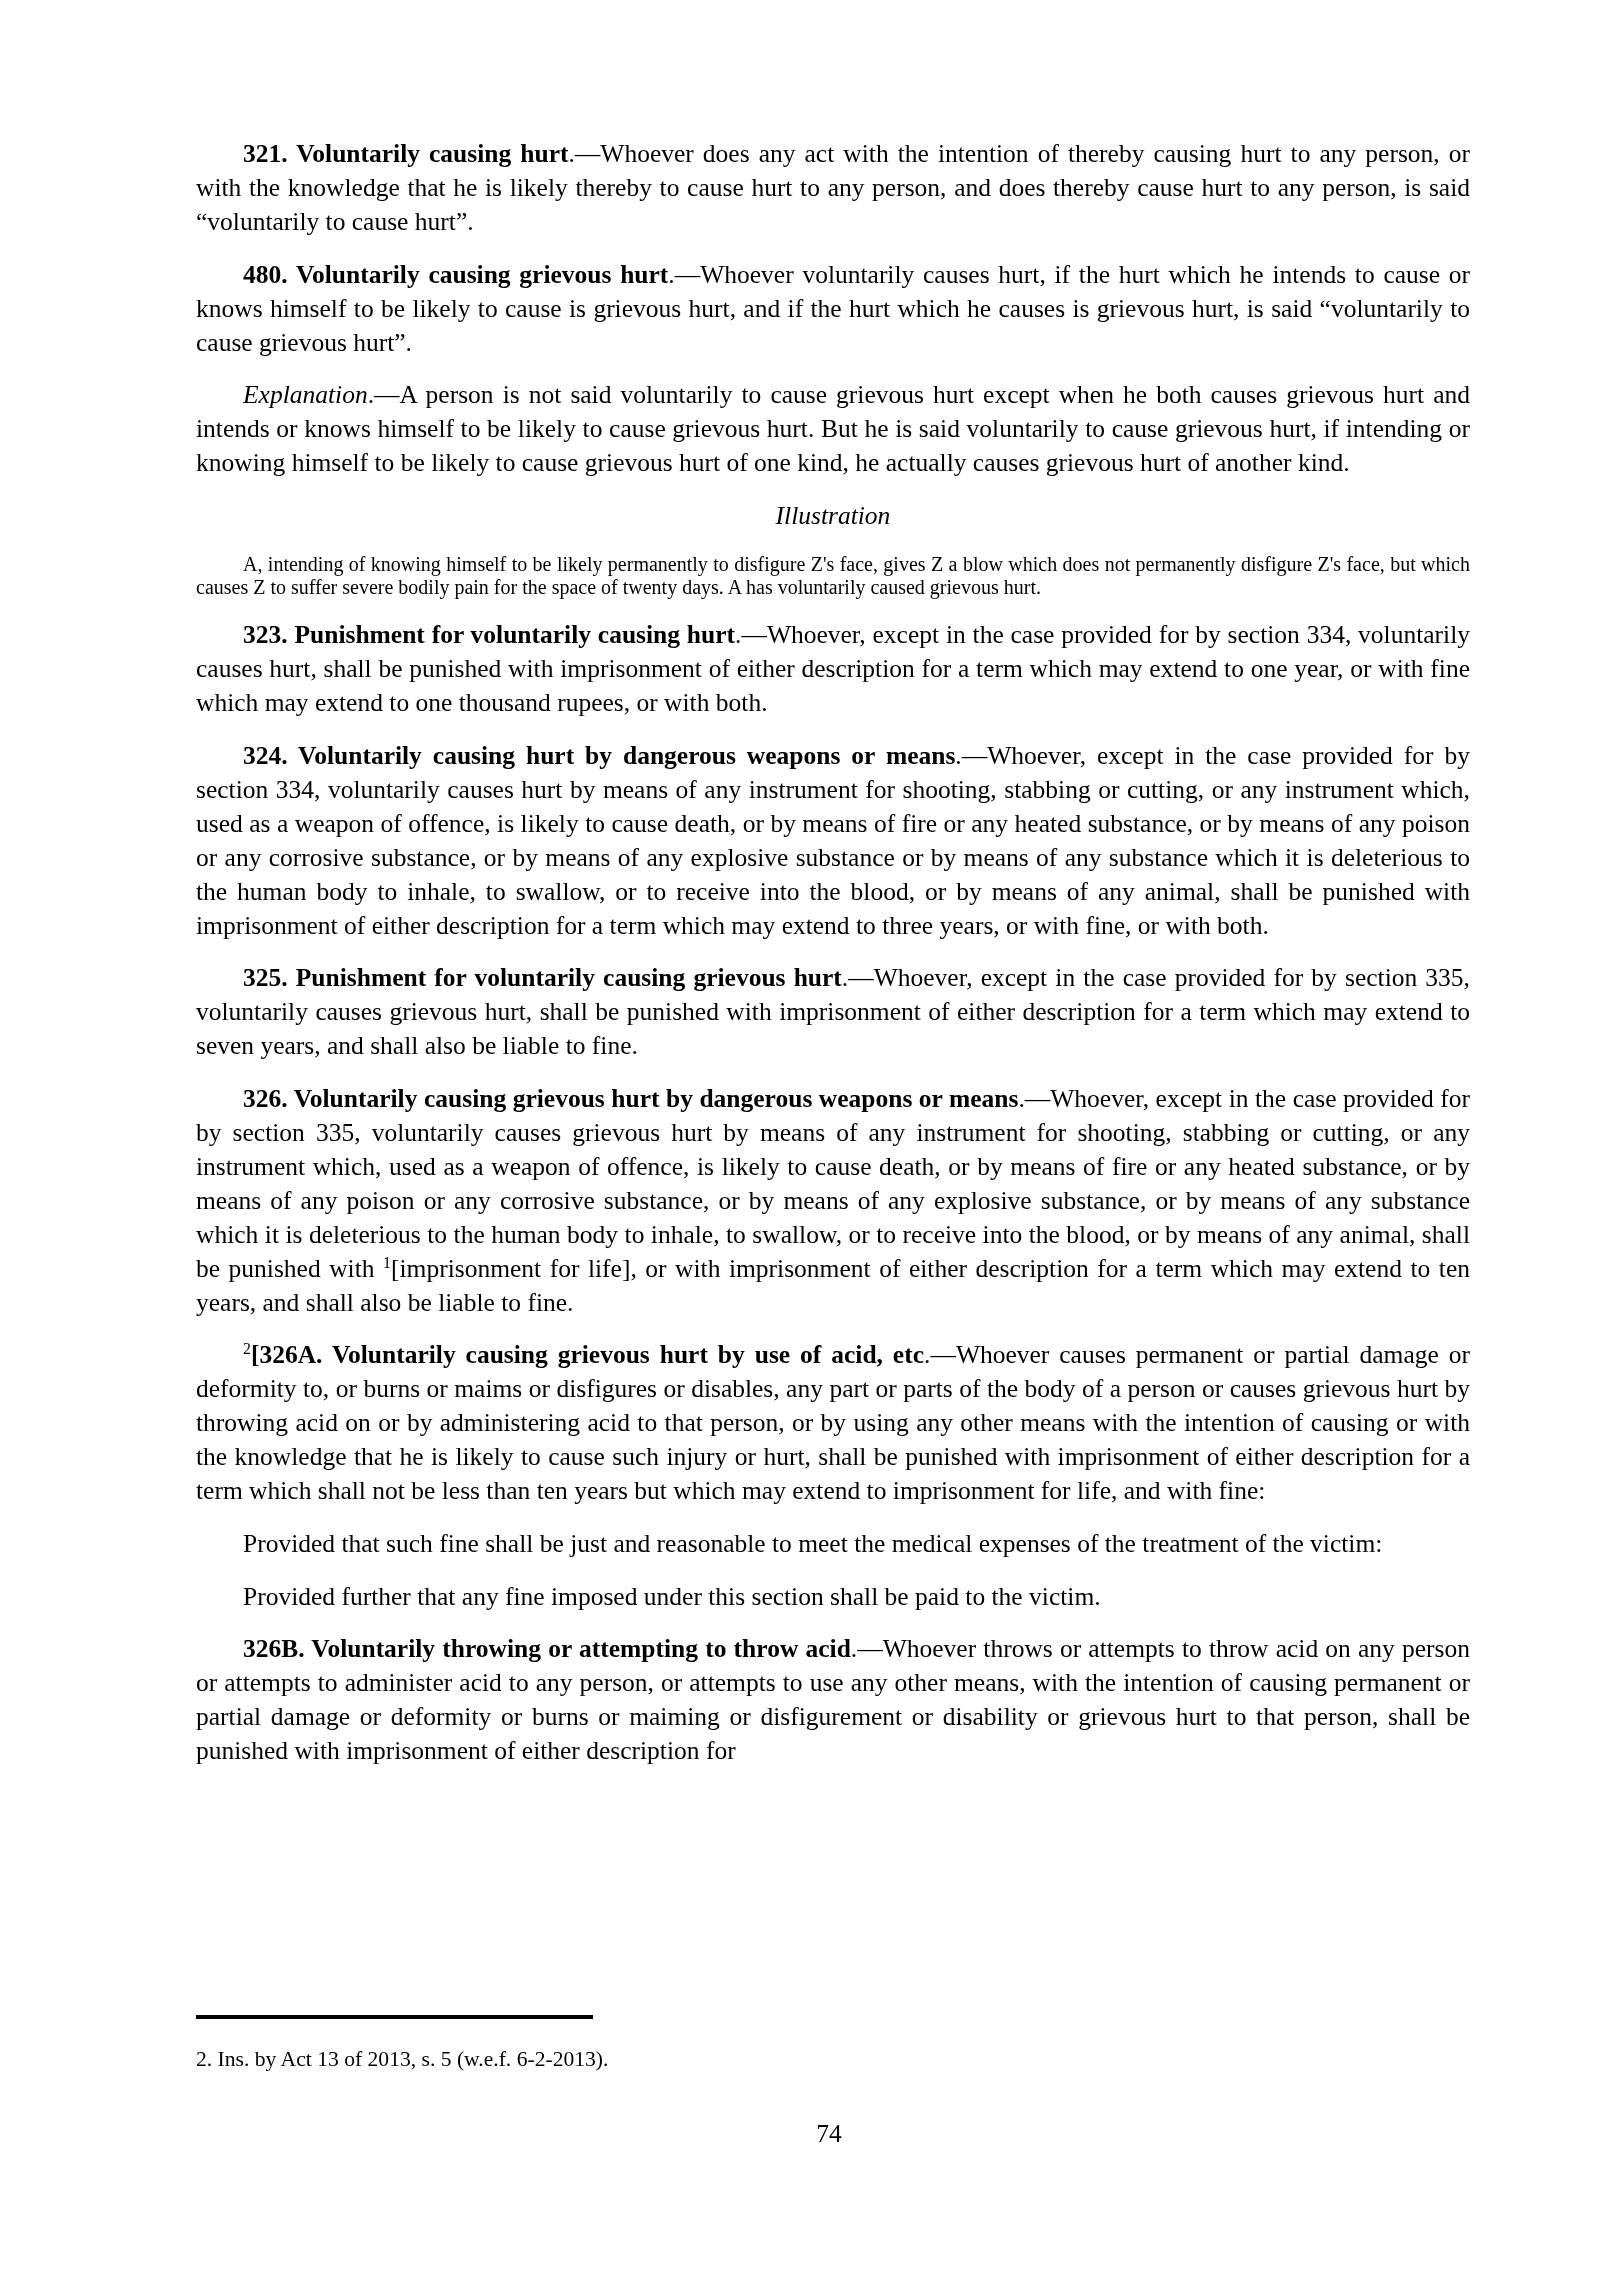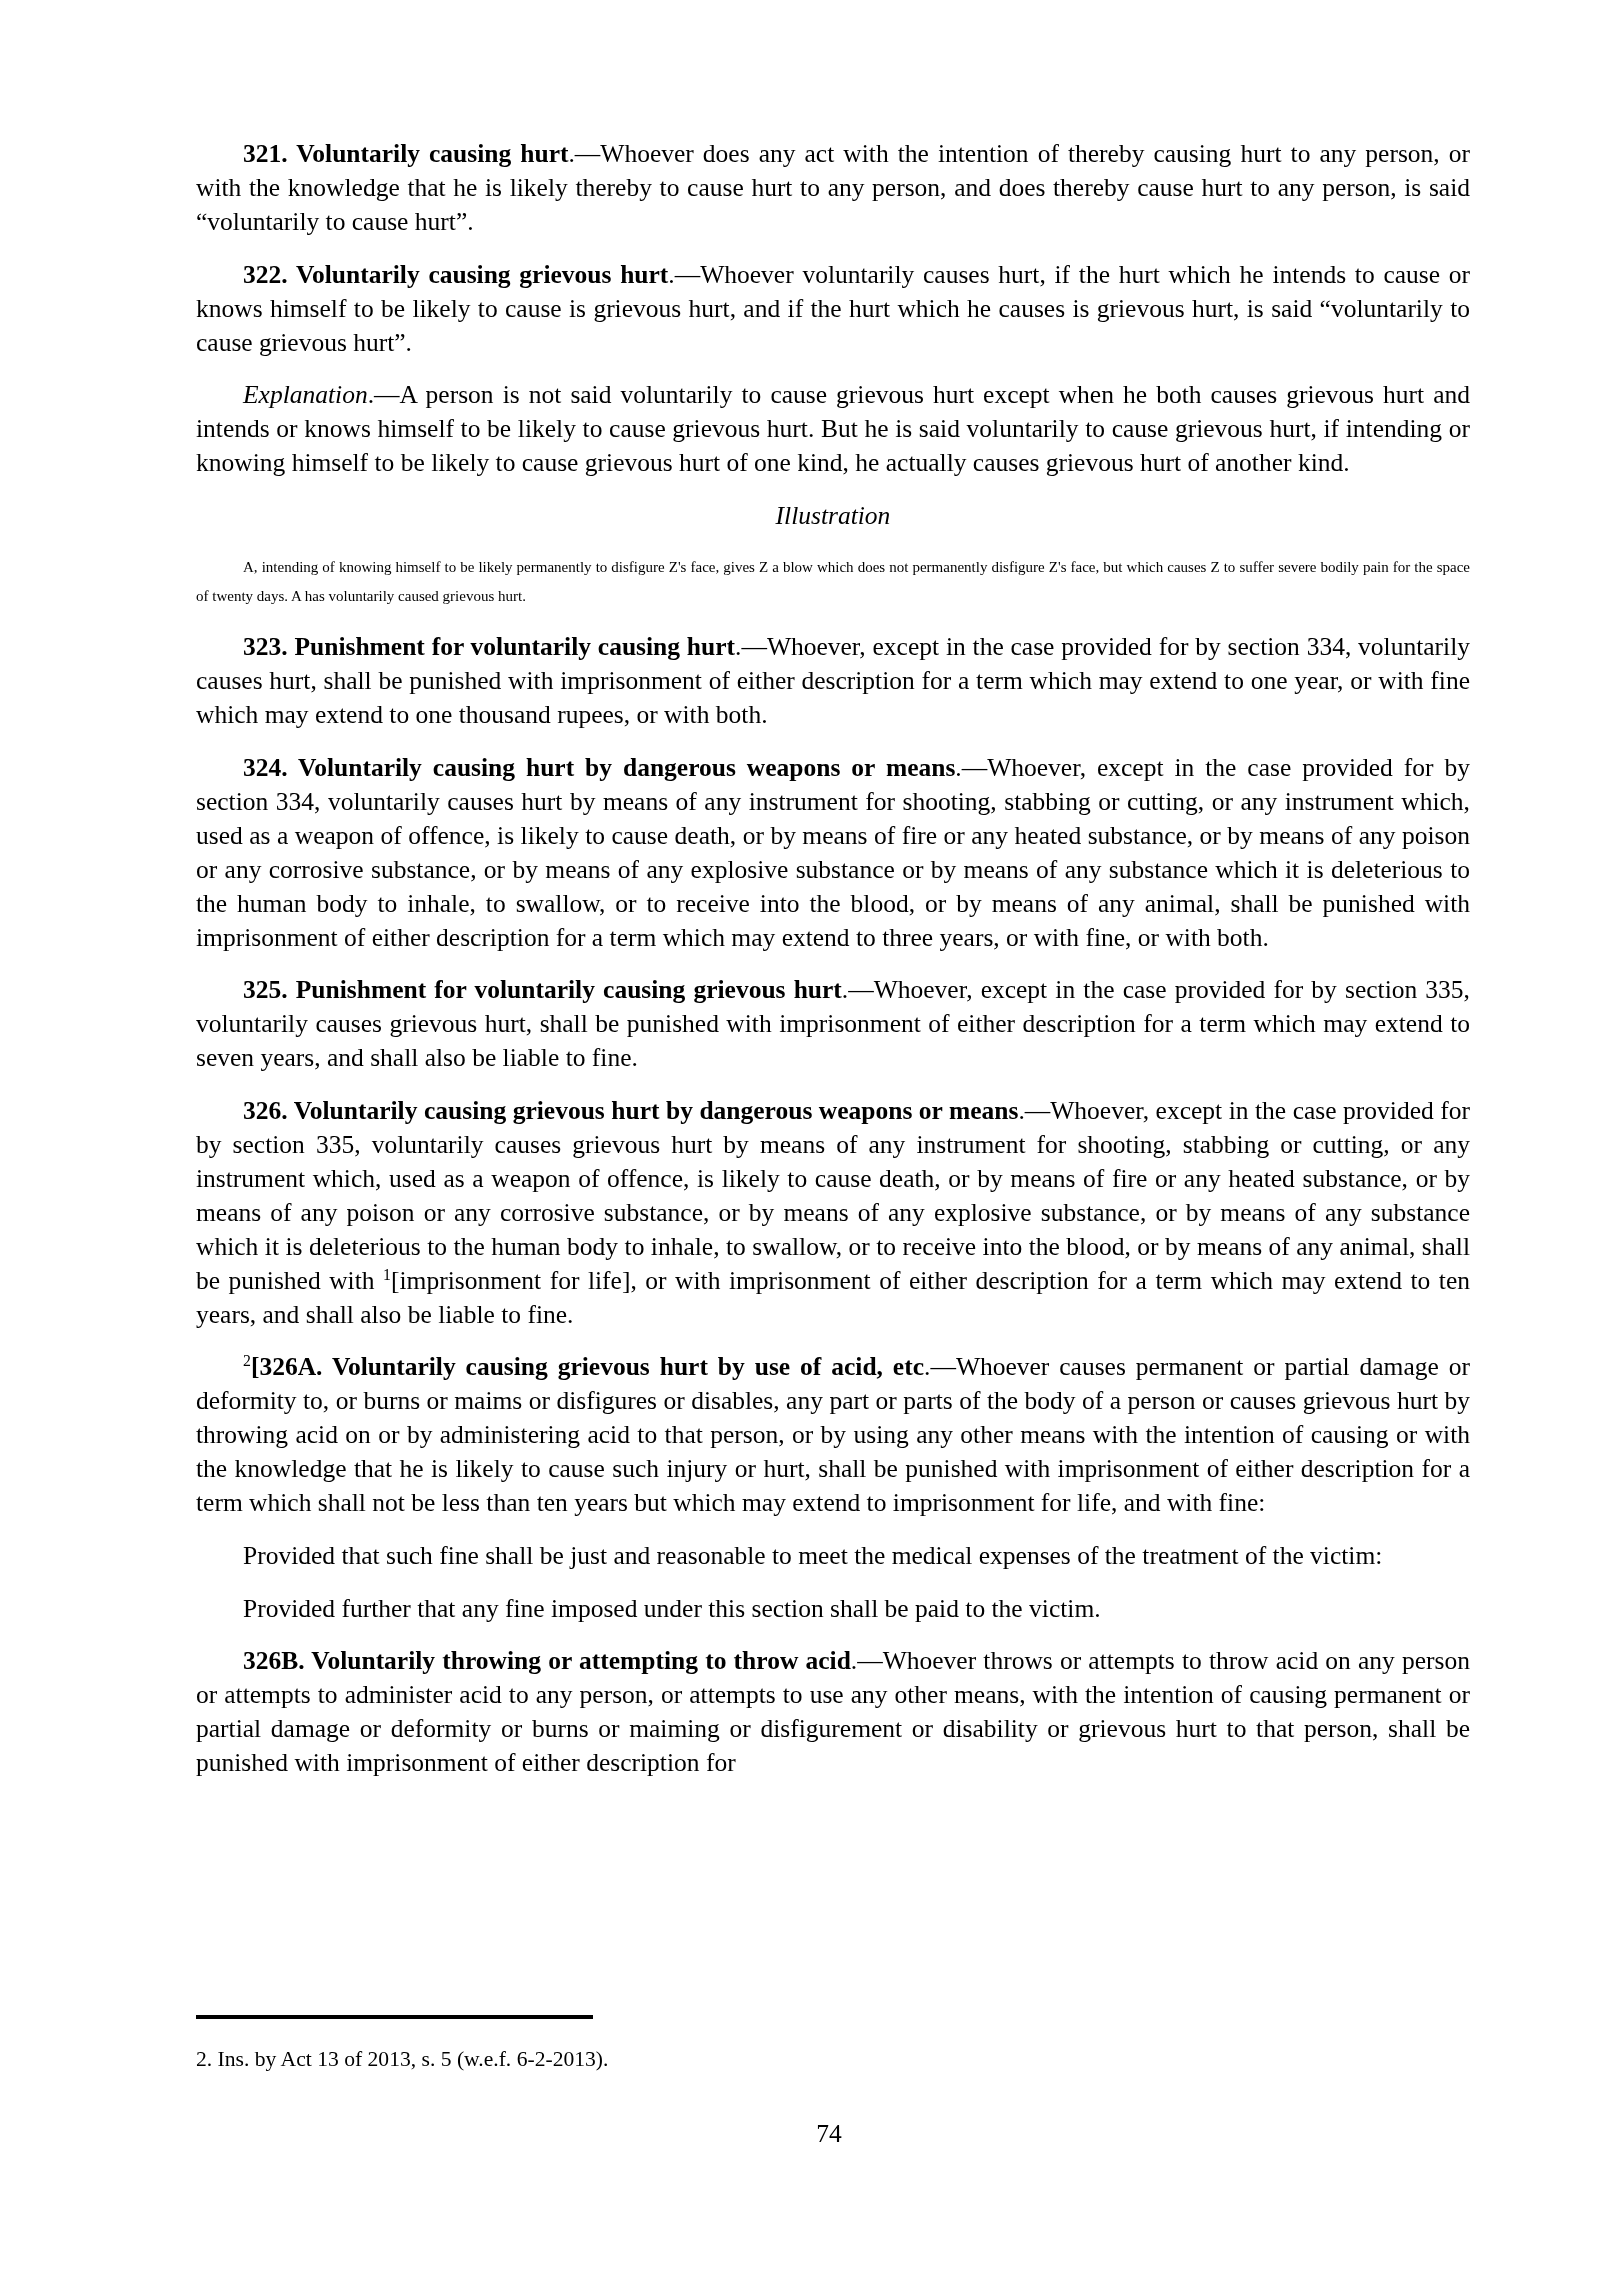--- a/index.html
+++ b/index.html
@@ -30,22 +30,22 @@
     text-indent: 47px;
     color: #000000;
   }
   .para.center-italic {
     text-align: center;
     text-indent: 0;
     font-style: italic;
     margin: 5.9px 0 20.6px 0;
   }
   .para.small {
-    font-size: 15px;
-    line-height: 29px;
+    font-size: 20px;
+    line-height: 23px;
   }
   .run-b { font-weight: bold; }
   .run-i { font-style: italic; text-align: center; }
   sup.fnref {
     font-size: 0.62em;
     line-height: 0;
     vertical-align: super;
   }
   .footnote-block {
     position: absolute;
@@ -74,21 +74,21 @@
     font-size: 25.5px;
   }
 </style>
 </head>
 <body>
 
 <div class="page">
 
   <main class="content">
       <p class="para body"><span class="run-b">321. Voluntarily causing hurt</span><span>.—Whoever does any act with the intention of thereby causing hurt to any person, or with the knowledge that he is likely thereby to cause hurt to any person, and does thereby cause hurt to any person, is said “voluntarily to cause hurt”.</span></p>
-      <p class="para body"><span class="run-b">322. Voluntarily causing grievous hurt</span><span>.—Whoever voluntarily causes hurt, if the hurt which he intends to cause or knows himself to be likely to cause is grievous hurt, and if the hurt which he causes is grievous hurt, is said “voluntarily to cause grievous hurt”.</span></p>
+      <p class="para body"><span class="run-b">480. Voluntarily causing grievous hurt</span><span>.—Whoever voluntarily causes hurt, if the hurt which he intends to cause or knows himself to be likely to cause is grievous hurt, and if the hurt which he causes is grievous hurt, is said “voluntarily to cause grievous hurt”.</span></p>
       <p class="para body"><span class="run-i">Explanation</span><span>.—A person is not said voluntarily to cause grievous hurt except when he both causes grievous hurt and intends or knows himself to be likely to cause grievous hurt. But he is said voluntarily to cause grievous hurt, if intending or knowing himself to be likely to cause grievous hurt of one kind, he actually causes grievous hurt of another kind.</span></p>
       <p class="para center-italic"><span class="run-i">Illustration</span></p>
       <p class="para small"><span>A, intending of knowing himself to be likely permanently to disfigure Z's face, gives Z a blow which does not permanently disfigure Z's face, but which causes Z to suffer severe bodily pain for the space of twenty days. A has voluntarily caused grievous hurt.</span></p>
       <p class="para body"><span class="run-b">323. Punishment for voluntarily causing hurt</span><span>.—Whoever, except in the case provided for by section 334, voluntarily causes hurt, shall be punished with imprisonment of either description for a term which may extend to one year, or with fine which may extend to one thousand rupees, or with both.</span></p>
       <p class="para body"><span class="run-b">324. Voluntarily causing hurt by dangerous weapons or means</span><span>.—Whoever, except in the case provided for by section 334, voluntarily causes hurt by means of any instrument for shooting, stabbing or cutting, or any instrument which, used as a weapon of offence, is likely to cause death, or by means of fire or any heated substance, or by means of any poison or any corrosive substance, or by means of any explosive substance or by means of any substance which it is deleterious to the human body to inhale, to swallow, or to receive into the blood, or by means of any animal, shall be punished with imprisonment of either description for a term which may extend to three years, or with fine, or with both.</span></p>
       <p class="para body"><span class="run-b">325. Punishment for voluntarily causing grievous hurt</span><span>.—Whoever, except in the case provided for by section 335, voluntarily causes grievous hurt, shall be punished with imprisonment of either description for a term which may extend to seven years, and shall also be liable to fine.</span></p>
       <p class="para body"><span class="run-b">326. Voluntarily causing grievous hurt by dangerous weapons or means</span><span>.—Whoever, except in the case provided for by section 335, voluntarily causes grievous hurt by means of any instrument for shooting, stabbing or cutting, or any instrument which, used as a weapon of offence, is likely to cause death, or by means of fire or any heated substance, or by means of any poison or any corrosive substance, or by means of any explosive substance, or by means of any substance which it is deleterious to the human body to inhale, to swallow, or to receive into the blood, or by means of any animal, shall be punished with </span><sup class="fnref">1</sup><span>[imprisonment for life], or with imprisonment of either description for a term which may extend to ten years, and shall also be liable to fine.</span></p>
       <p class="para body"><sup class="fnref">2</sup><span class="run-b">[326A. Voluntarily causing grievous hurt by use of acid, etc</span><span>.—Whoever causes permanent or partial damage or deformity to, or burns or maims or disfigures or disables, any part or parts of the body of a person or causes grievous hurt by throwing acid on or by administering acid to that person, or by using any other means with the intention of causing or with the knowledge that he is likely to cause such injury or hurt, shall be punished with imprisonment of either description for a term which shall not be less than ten years but which may extend to imprisonment for life, and with fine:</span></p>
       <p class="para body"><span>Provided that such fine shall be just and reasonable to meet the medical expenses of the treatment of the victim:</span></p>
       <p class="para body"><span>Provided further that any fine imposed under this section shall be paid to the victim.</span></p>

